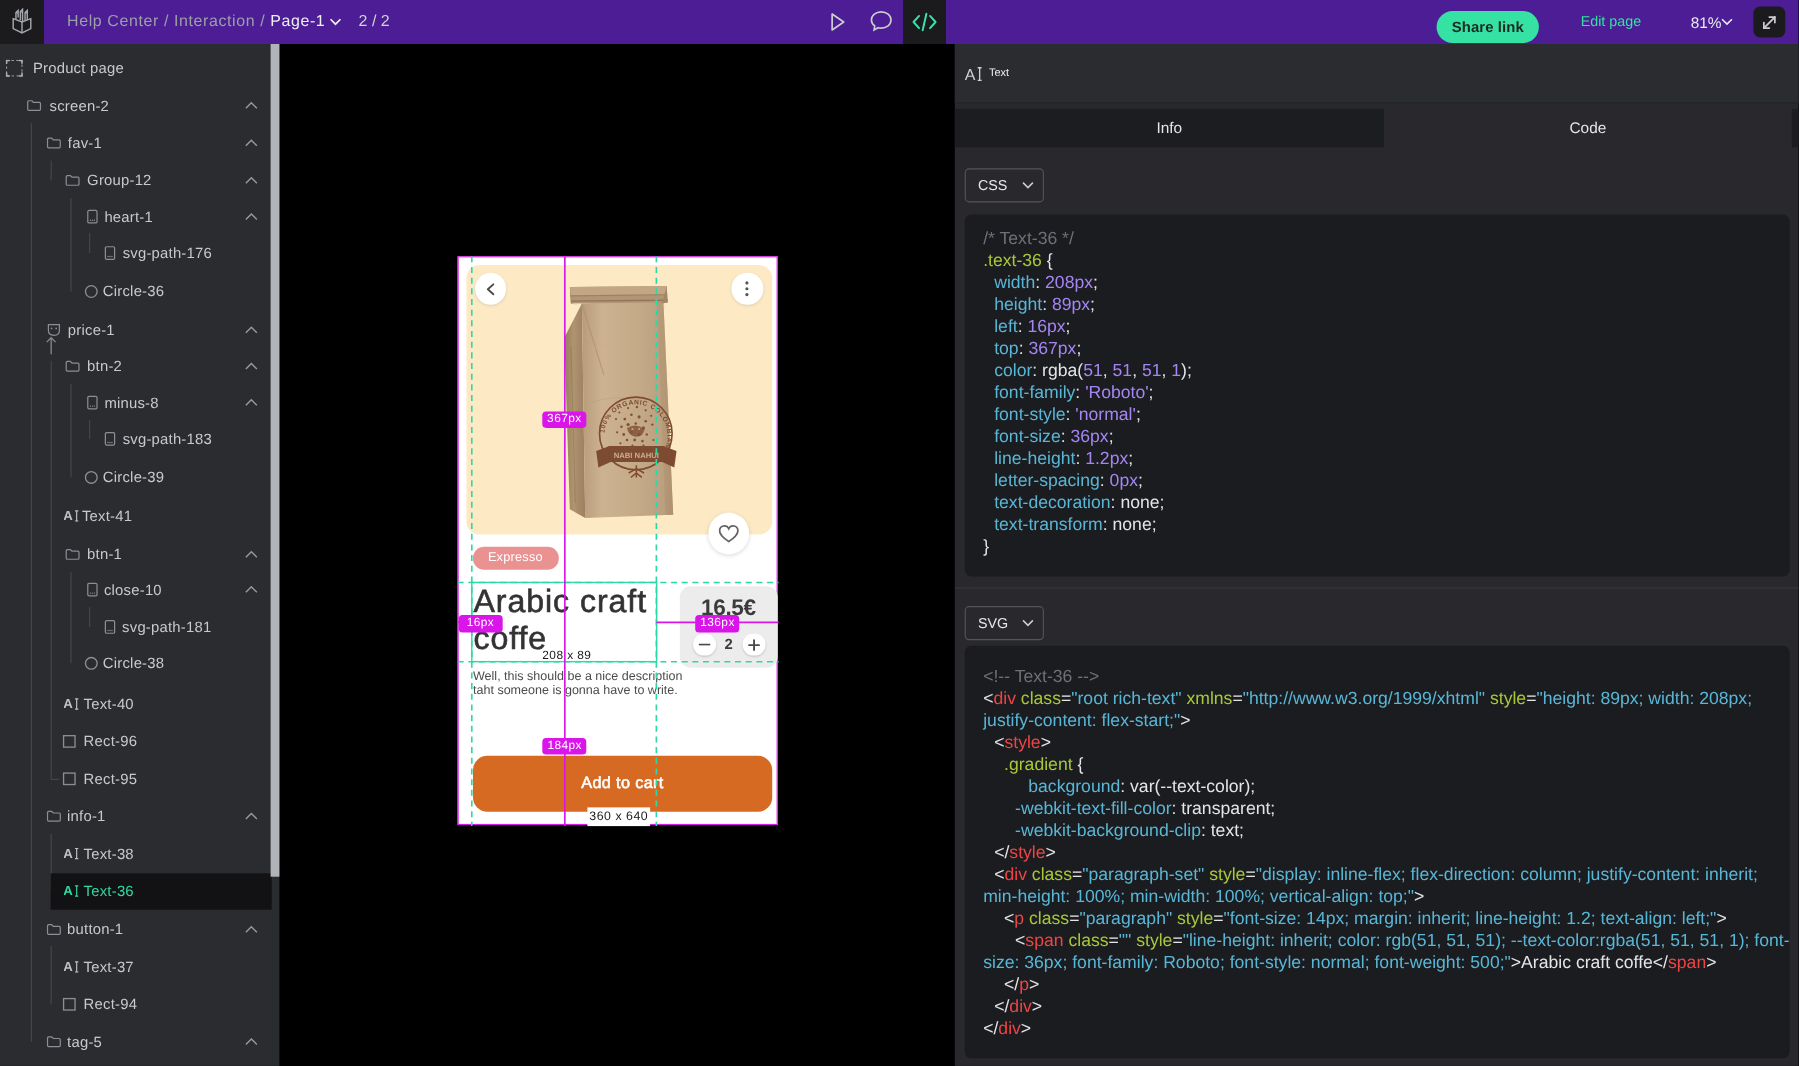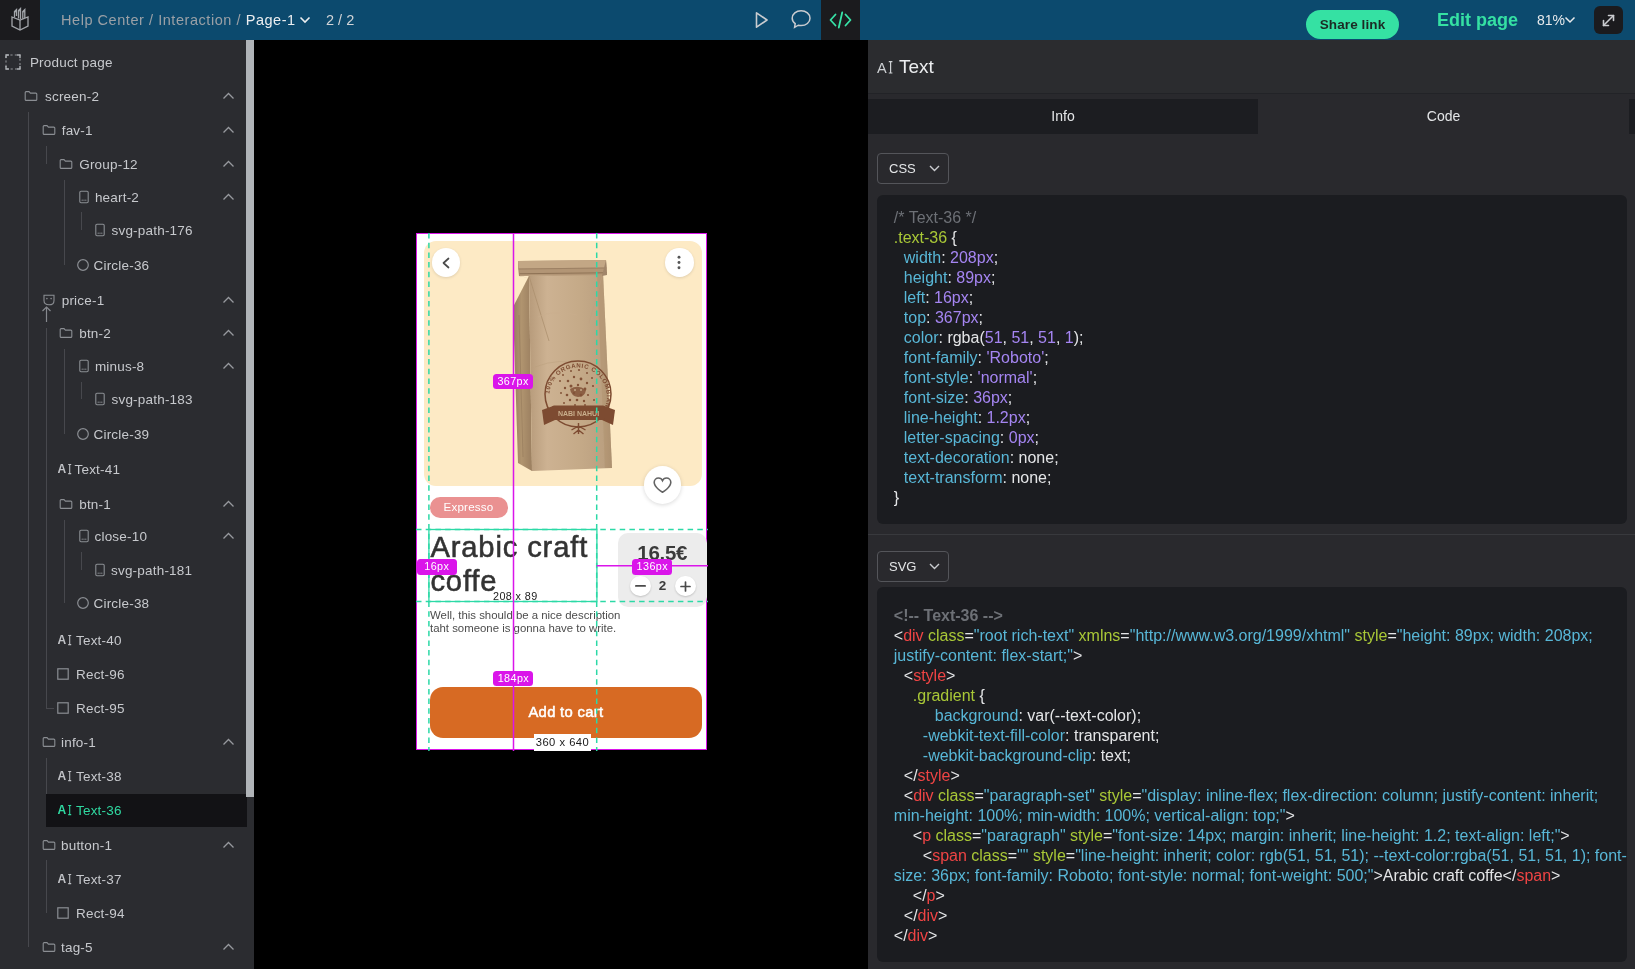--- a/index.html
+++ b/index.html
@@ -1,50 +1,50 @@
 <!DOCTYPE html>
 <html><head>
 <meta charset="utf-8">
 <style>
   * { margin:0; padding:0; box-sizing:border-box; }
   html,body { width:1635px; height:969px; background:#000; overflow:hidden;
     font-family:"Liberation Sans", sans-serif; }
   .abs { position:absolute; }
   
-  #topbar { position:absolute; left:0; top:0; width:1635px; height:40px; background:#0c4a6e; }
+  #topbar { position:absolute; left:0; top:0; width:1635px; height:40px; background:#4c1d95; }
   .tile { position:absolute; top:0; height:40px; background:#1b1b1e; }
   #crumb { position:absolute; left:61px; top:0; height:40px; line-height:40px;
     font-size:14.5px; color:#9ba0a6; letter-spacing:.55px; }
   #crumb b { color:#eceef0; font-weight:normal; }
   #pages { position:absolute; left:326px; top:0; height:40px; line-height:40px;
     font-size:14.5px; color:#d2d4d7; }
   .greenbtn { position:absolute; left:1306px; top:10px; width:93px; height:29px;
     background:#35e1a3; border-radius:15px; color:#1c2a24; font-size:13.5px;
     text-align:center; line-height:29px; font-weight:bold; letter-spacing:.1px; }
   #editpage { position:absolute; left:1437px; top:0; height:40px; line-height:40px;
-    color:#35e1a3; font-size:18px;font-weight:bold; }
+    color:#35e1a3; font-size:13px; }
   #zoomlvl { position:absolute; left:1537px; top:0; height:40px; line-height:40px;
     color:#e8eaec; font-size:14px; }
   
   #sidebar { position:absolute; left:0; top:40px; width:254px; height:929px; background:#2b2c30; }
   #sb-scroll { position:absolute; left:246px; top:0; width:8px; height:757px; background:#b0b4b8; }
   .row { position:absolute; left:0; width:194px; height:33px; }
   .row .lbl { position:absolute; top:50%; transform:translateY(-50%);
     font-size:13.5px; color:#c7c9cd; white-space:nowrap; letter-spacing:.2px; }
   .row svg.ic { position:absolute; top:50%; transform:translateY(-50%); }
   .row .chev { position:absolute; left:222px; top:50%; transform:translateY(-50%); }
   .sel { background:#121215; }
   .sel .lbl { color:#2fd9a1; }
   .guide { position:absolute; width:1px; background:#47484d; }
   
   #panel { position:absolute; left:868px; top:40px; width:767px; height:929px; background:#29292d; }
   #phead { position:absolute; left:0; top:0; width:767px; height:54px; background:#2b2c2f;
     border-bottom:1px solid #222327; }
   #ptitle { position:absolute; left:31px; top:0; height:54px; line-height:54px;
-    color:#eceef0; font-size:19px; }
+    color:#eceef0; font-size:10px; }
   .tab { position:absolute; top:59px; height:35px; line-height:35px; text-align:center;
     font-size:14px; color:#e4e6e8; }
   #tab-info { left:0; width:390px; background:#1c1d21; }
   #tab-code { left:390px; width:371px; background:#29292d; }
   #tab-rest { position:absolute; left:761px; top:59px; width:6px; height:35px; background:#1c1d21; }
   .ddown { position:absolute; left:9px; width:72px; height:31px; border:1px solid #54555a;
     border-radius:4px; color:#e4e6e8; font-size:13px; line-height:29px; padding-left:11px; }
   .ddown svg { position:absolute; right:8px; top:11px; }
   .codeblock { position:absolute; left:9px; width:750px; background:#1b1c20; border-radius:6px;
     font-size:13.5px; letter-spacing:.1px; }
@@ -155,21 +155,21 @@
         <path d="M1.5 6.5 L6.5 1.5 L11.5 6.5"></path>
       </svg>
 </div>
 <div class="row" style="top:140.0px;">
 <svg class="ic" style="left:76.9px;" width="14" height="14" viewBox="0 0 14 14" fill="none" stroke="#8b8e93" stroke-width="1.1">
         <rect x="2.8" y="1.3" width="8.4" height="11.4" rx="1.2"></rect>
         <circle cx="5.2" cy="10.2" r="0.65" fill="#8b8e93" stroke="none"></circle>
         <circle cx="7" cy="10.2" r="0.65" fill="#8b8e93" stroke="none"></circle>
         <circle cx="8.8" cy="10.2" r="0.65" fill="#8b8e93" stroke="none"></circle>
       </svg>
-<div class="lbl" style="left:94.9px;">heart-2</div>
+<div class="lbl" style="left:94.9px;">heart-1</div>
 <svg class="chev" width="13" height="8" viewBox="0 0 13 8" fill="none" stroke="#97999e" stroke-width="1.3">
         <path d="M1.5 6.5 L6.5 1.5 L11.5 6.5"></path>
       </svg>
 </div>
 <div class="row" style="top:173.2px;padding-left:44px;">
 <svg class="ic" style="left:93px;" width="14" height="14" viewBox="0 0 14 14" fill="none" stroke="#8b8e93" stroke-width="1.1">
         <rect x="2.8" y="1.3" width="8.4" height="11.4" rx="1.2"></rect>
         <circle cx="5.2" cy="10.2" r="0.65" fill="#8b8e93" stroke="none"></circle>
         <circle cx="7" cy="10.2" r="0.65" fill="#8b8e93" stroke="none"></circle>
         <circle cx="8.8" cy="10.2" r="0.65" fill="#8b8e93" stroke="none"></circle>
@@ -374,21 +374,21 @@
 <div class="cl" style="left:35.8px;top:268px;"><span class="pr">top</span>: <span class="vl">367px</span>;</div>
 <div class="cl" style="left:35.8px;top:288px;"><span class="pr">color</span>: rgba(<span class="vl">51</span>, <span class="vl">51</span>, <span class="vl">51</span>, <span class="vl">1</span>);</div>
 <div class="cl" style="left:35.8px;top:308px;"><span class="pr">font-family</span>: <span class="vl">'Roboto'</span>;</div>
 <div class="cl" style="left:35.8px;top:328px;"><span class="pr">font-style</span>: <span class="vl">'normal'</span>;</div>
 <div class="cl" style="left:35.8px;top:348px;"><span class="pr">font-size</span>: <span class="vl">36px</span>;</div>
 <div class="cl" style="left:35.8px;top:368px;"><span class="pr">line-height</span>: <span class="vl">1.2px</span>;</div>
 <div class="cl" style="left:35.8px;top:388px;"><span class="pr">letter-spacing</span>: <span class="vl">0px</span>;</div>
 <div class="cl" style="left:35.8px;top:408px;"><span class="pr">text-decoration</span>: none;</div>
 <div class="cl" style="left:35.8px;top:428px;"><span class="pr">text-transform</span>: none;</div>
 <div class="cl" style="left:25.8px;top:448px;">}</div>
-<div class="cl" style="left:25.8px;top:566px;font-weight:bold;"><span class="cm">&lt;!-- Text-36 --&gt;</span></div>
+<div class="cl" style="left:25.8px;top:566px;"><span class="cm">&lt;!-- Text-36 --&gt;</span></div>
 <div class="cl" style="left:25.8px;top:586px;">&lt;<span class="tg">div</span> <span class="sl">class</span>=<span class="pr">"root rich-text"</span> <span class="sl">xmlns</span>=<span class="pr">"http://www.w3.org/1999/xhtml"</span> <span class="sl">style</span>=<span class="pr">"height: 89px; width: 208px;</span></div>
 <div class="cl" style="left:25.8px;top:606px;"><span class="pr">justify-content: flex-start;"</span>&gt;</div>
 <div class="cl" style="left:35.8px;top:626px;">&lt;<span class="tg">style</span>&gt;</div>
 <div class="cl" style="left:44.8px;top:646px;"><span class="sl">.gradient</span> {</div>
 <div class="cl" style="left:54.8px;top:666px;margin-left:12px;"><span class="pr">background</span>: var(--text-color);</div>
 <div class="cl" style="left:54.8px;top:686px;"><span class="pr">-webkit-text-fill-color</span>: transparent;</div>
 <div class="cl" style="left:54.8px;top:706px;"><span class="pr">-webkit-background-clip</span>: text;</div>
 <div class="cl" style="left:35.8px;top:726px;">&lt;/<span class="tg">style</span>&gt;</div>
 <div class="cl" style="left:35.8px;top:746px;">&lt;<span class="tg">div</span> <span class="sl">class</span>=<span class="pr">"paragraph-set"</span> <span class="sl">style</span>=<span class="pr">"display: inline-flex; flex-direction: column; justify-content: inherit;</span></div>
 <div class="cl" style="left:25.8px;top:766px;"><span class="pr">min-height: 100%; min-width: 100%; vertical-align: top;"</span>&gt;</div>

